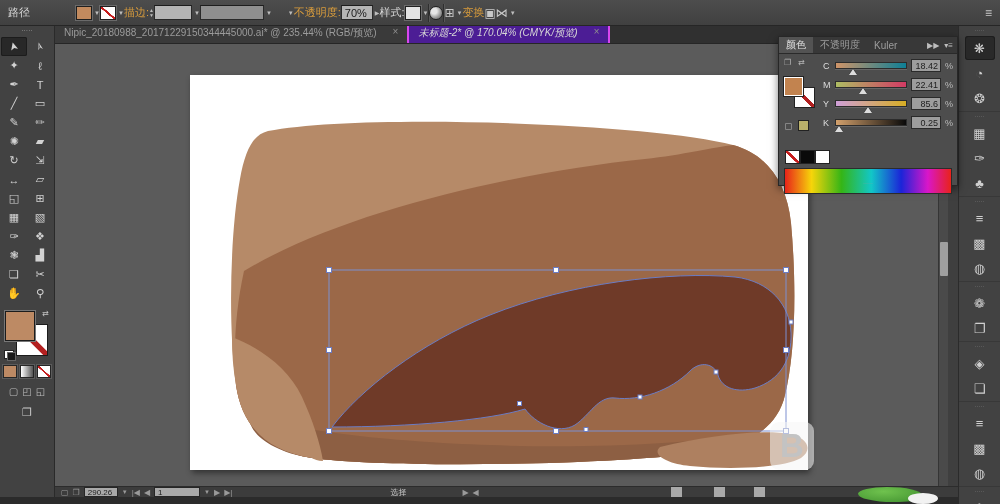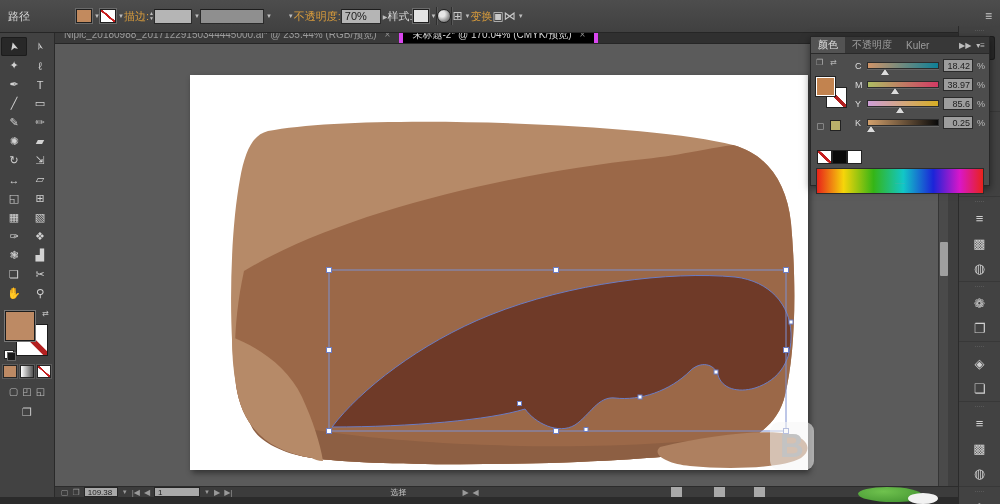--- a/index.html
+++ b/index.html
@@ -3,45 +3,45 @@
 <meta charset="utf-8">
 <style>
   html,body{margin:0;padding:0;background:#222;}
   *{box-sizing:border-box;font-family:"Liberation Sans","DejaVu Sans",sans-serif;}
   #app{position:relative;width:1000px;height:504px;background:#3f3f3f;overflow:hidden;
        font-size:11px;color:#cfcfcf;-webkit-user-select:none;user-select:none;}
 
   
   .control-bar{position:absolute;left:0;top:0;width:1000px;height:26px;
     background:linear-gradient(#4d4d4d,#404040);border-bottom:1px solid #262626;
-    display:flex;align-items:center;padding:16px 8px;z-index:40;}
+    display:flex;align-items:center;padding:9px 8px;z-index:40;}
   .cb-label{color:#d8d8d8;}
   .cb-link{color:#d79b3c;}
   .swatch-sm{width:16px;height:14px;border:1px solid #1f1f1f;box-shadow:0 0 0 1px #6a6a6a;position:relative;}
   .none-slash{background:#fff;}
   .none-slash:before{content:"";position:absolute;left:0;top:0;right:0;bottom:0;
     background:linear-gradient(to top right,transparent 44%,#c61c1c 45%,#c61c1c 55%,transparent 56%);}
   .dd{font-size:6px;color:#bdbdbd;margin-left:2px;}
   .field{background:#b5b5b5;border:1px solid #2a2a2a;border-top-color:#1d1d1d;color:#1c1c1c;
     height:15px;display:flex;align-items:center;padding:0 3px;}
   .stepper{display:flex;flex-direction:column;font-size:5px;line-height:5px;color:#bdbdbd;}
   .brush-preview{background:#e8e8e8;border:1px solid #222;height:16px;display:flex;align-items:center;gap:6px;padding:0 6px;color:#111;}
   .brush-line{width:88px;height:2px;background:#000;border-radius:2px;}
   .cb-iconbtn{color:#c9c9c9;font-size:12px;display:flex;align-items:center;}
   .recolor-dot{width:14px;height:14px;border-radius:50%;
     background:radial-gradient(circle at 35% 35%,#e6e6e6 0 25%,#9a9a9a 60%,#5c5c5c);border:1px solid #222;}
   .sep{width:1px;height:18px;background:#2e2e2e;box-shadow:1px 0 0 #585858;}
 
   
   .tab-bar{position:absolute;left:55px;top:26px;width:903px;height:18px;background:#303030;
     display:flex;align-items:stretch;z-index:5;border-bottom:1px solid #262626;}
-  .doc-tab{display:flex;align-items:center;gap:8px;padding:0 9px;font-size:10px;
-    border-right:4px solid #d946ef;white-space:nowrap;}
+  .doc-tab{display:flex;gap:16px;padding:0 9px;font-size:10px;
+    border-right:2px solid #d946ef;white-space:nowrap;}
   .doc-tab.inactive{background:#3a3a3a;color:#9b9b9b;}
-  .doc-tab.active{background:#000000;color:#d6d6d6;}
+  .doc-tab.active{background:#4c1d95;color:#d6d6d6;font-style:italic;}
   .tab-close{color:#8f8f8f;font-size:10px;}
 
   
   .left-toolbar{position:absolute;left:0;top:26px;width:55px;height:471px;background:#424242;
     border-right:1px solid #2a2a2a;z-index:30;}
   .lt-header{height:11px;text-align:center;color:#8a8a8a;font-size:7px;line-height:10px;}
   .tool-grid{display:grid;grid-template-columns:26px 26px;justify-content:center;}
   .tool{width:26px;height:19px;display:flex;align-items:center;justify-content:center;border-radius:2px;}
   .tool.active{background:#282828;box-shadow:inset 0 0 0 1px #1c1c1c;}
   .tg{font-size:11px;color:#d2d2d2;display:inline-block;}
@@ -66,21 +66,21 @@
     box-shadow:2px 3px 6px rgba(0,0,0,.45);}
   .art-svg{position:absolute;left:135px;top:31px;overflow:visible;}
   .watermark{position:absolute;left:715px;top:378px;width:44px;height:48px;border-radius:9px;
     background:rgba(245,245,245,.55);color:#c3c3c3;font-size:33px;font-weight:bold;
     display:flex;align-items:center;justify-content:center;}
   .v-scroll{position:absolute;right:0;top:0;width:10px;height:442px;background:#4a4a4a;border-left:1px solid #353535;}
   .v-thumb{position:absolute;left:1px;top:198px;width:8px;height:34px;background:#9f9f9f;border-radius:1px;}
 
   
   .color-panel{position:absolute;left:778px;top:36px;width:180px;height:150px;background:#4d4d4d;
-    border:1px solid #272727;box-shadow:0 3px 8px rgba(0,0,0,.5);z-index:50;font-size:10px;margin-left:32px;}
+    border:1px solid #272727;box-shadow:0 3px 8px rgba(0,0,0,.5);z-index:50;font-size:10px;}
   .cp-tabs{display:flex;align-items:stretch;height:17px;background:#383838;border-bottom:1px solid #2a2a2a;}
   .cp-tab{padding:0 7px;display:flex;align-items:center;color:#9d9d9d;font-size:10px;white-space:nowrap;}
   .cp-tab.active{background:#535353;color:#e0e0e0;}
   .cp-tabs .spacer{flex:1;}
   .cp-tabicons{display:flex;align-items:center;gap:5px;padding-right:4px;color:#bdbdbd;font-size:8px;}
   .cp-body{position:relative;height:131px;padding:4px 5px 0 5px;}
   .cp-left{position:absolute;left:5px;top:4px;width:36px;}
   .cp-proxy{position:relative;width:34px;height:34px;margin-top:10px;}
   .cp-proxy-fill{position:absolute;left:0;top:0;width:19px;height:19px;border:1px solid #fff;box-shadow:0 0 0 1px #222;}
   .cp-proxy-stroke{position:absolute;left:11px;top:11px;width:19px;height:19px;background:#fff;box-shadow:0 0 0 1px #222;}
@@ -147,21 +147,21 @@
       <span>▲</span>
       <span>▼</span>
     </span>
     <span class="field" style="width:38px"></span>
     <span class="dd">▼</span>
     <span class="field" style="width:64px;background:#8f8f8f"></span>
     <span class="dd">▼</span>
     <span style="width:14px"></span>
     <span class="dd">▼</span>
     <span class="cb-link">不透明度:</span>
-    <span class="field" style="width:40px">
+    <span class="field" style="width:32px">
       <span>70%</span>
     </span>
     <span class="dd">▶</span>
     <span class="cb-label">样式:</span>
     <span class="swatch-sm" style="background:#e3e3e3"></span>
     <span class="dd">▼</span>
     <span class="sep"></span>
     <span class="recolor-dot"></span>
     <span class="sep"></span>
     <span class="cb-iconbtn">
@@ -387,21 +387,21 @@
               <span class="sl-thumb" style="left: 24%;"></span>
             </span>
             <span class="sl-val">18.42</span>
             <span class="sl-pct">%</span>
           </div>
           <div class="sl-row">
             <span class="sl-label">M</span>
             <span class="sl-track" style="background: linear-gradient(90deg, rgb(174, 189, 99), rgb(210, 58, 100));">
               <span class="sl-thumb" style="left: 39%;"></span>
             </span>
-            <span class="sl-val">38.97</span>
+            <span class="sl-val">22.41</span>
             <span class="sl-pct">%</span>
           </div>
           <div class="sl-row">
             <span class="sl-label">Y</span>
             <span class="sl-track" style="background: linear-gradient(90deg, rgb(207, 159, 216), rgb(215, 174, 36));">
               <span class="sl-thumb" style="left: 46%;"></span>
             </span>
             <span class="sl-val">85.6</span>
             <span class="sl-pct">%</span>
           </div>
@@ -451,21 +451,21 @@
         <div class="dock-sep">·····</div>
         <div class="dock-btn">❁</div>
       </div>
   </div>
 
   <div class="status-bar">
     <span style="width:2px"></span>
     <span class="sb-ic">▢</span>
     <span class="sb-ic">❐</span>
     <span class="sb-field" style="width:34px">
-      <span>109.38</span>
+      <span>290.26</span>
     </span>
     <span class="sb-ic" style="font-size:6px">▼</span>
     <span class="sb-ic">|◀</span>
     <span class="sb-ic">◀</span>
     <span class="sb-field" style="width:46px">
       <span>1</span>
     </span>
     <span class="sb-ic" style="font-size:6px">▼</span>
     <span class="sb-ic">▶</span>
     <span class="sb-ic">▶|</span>

